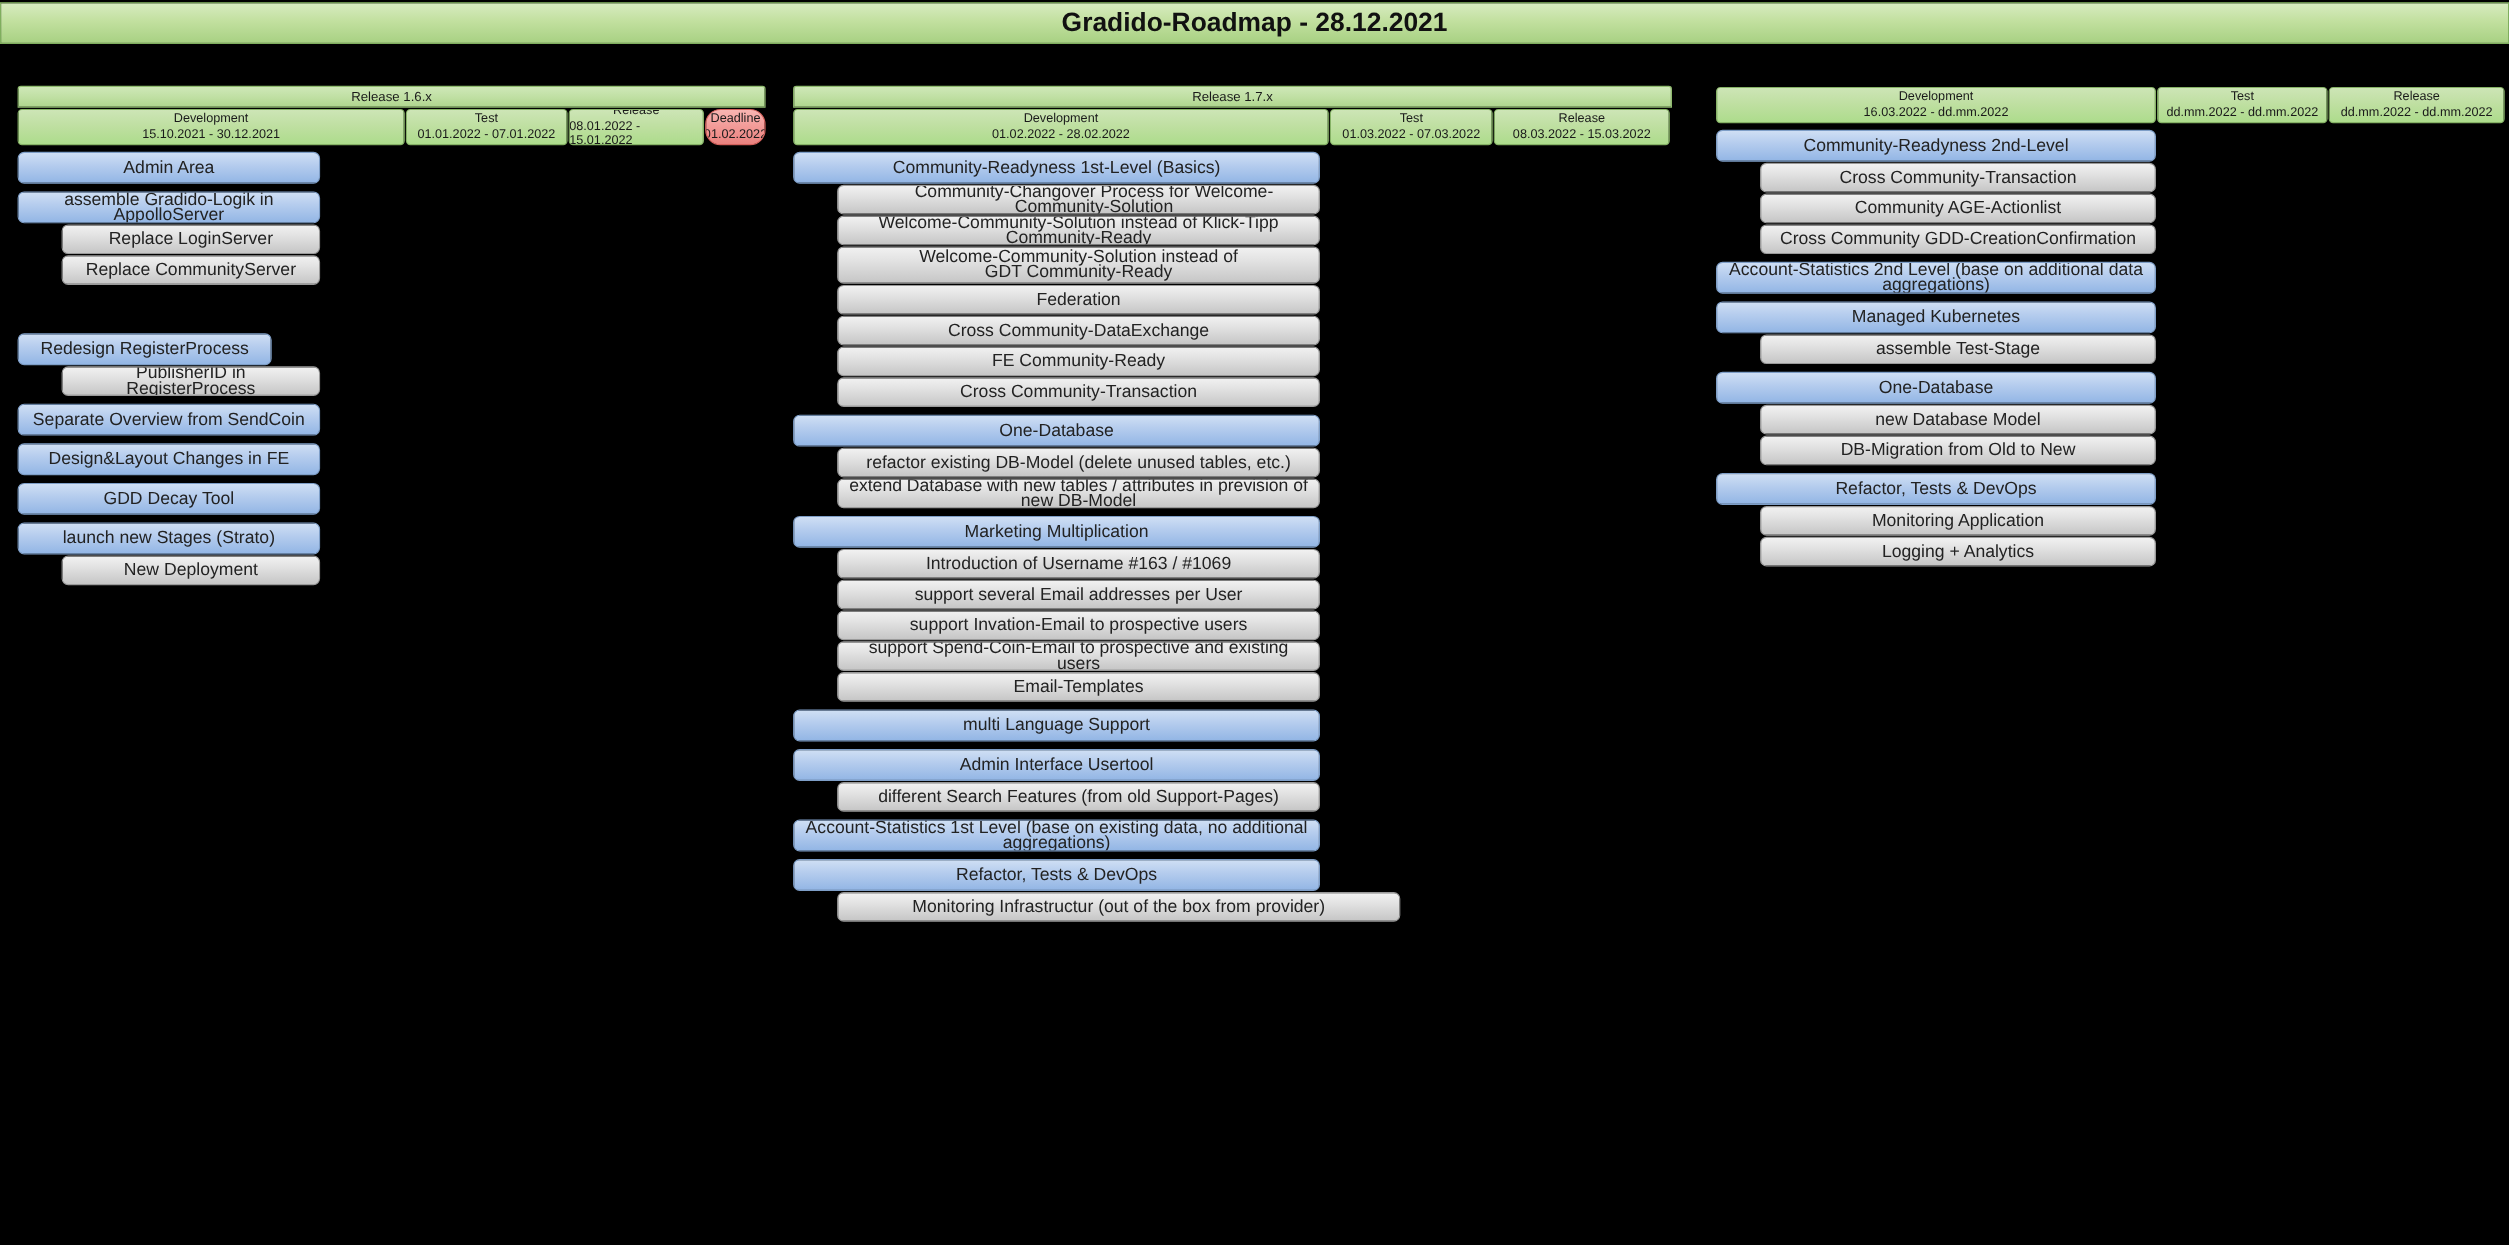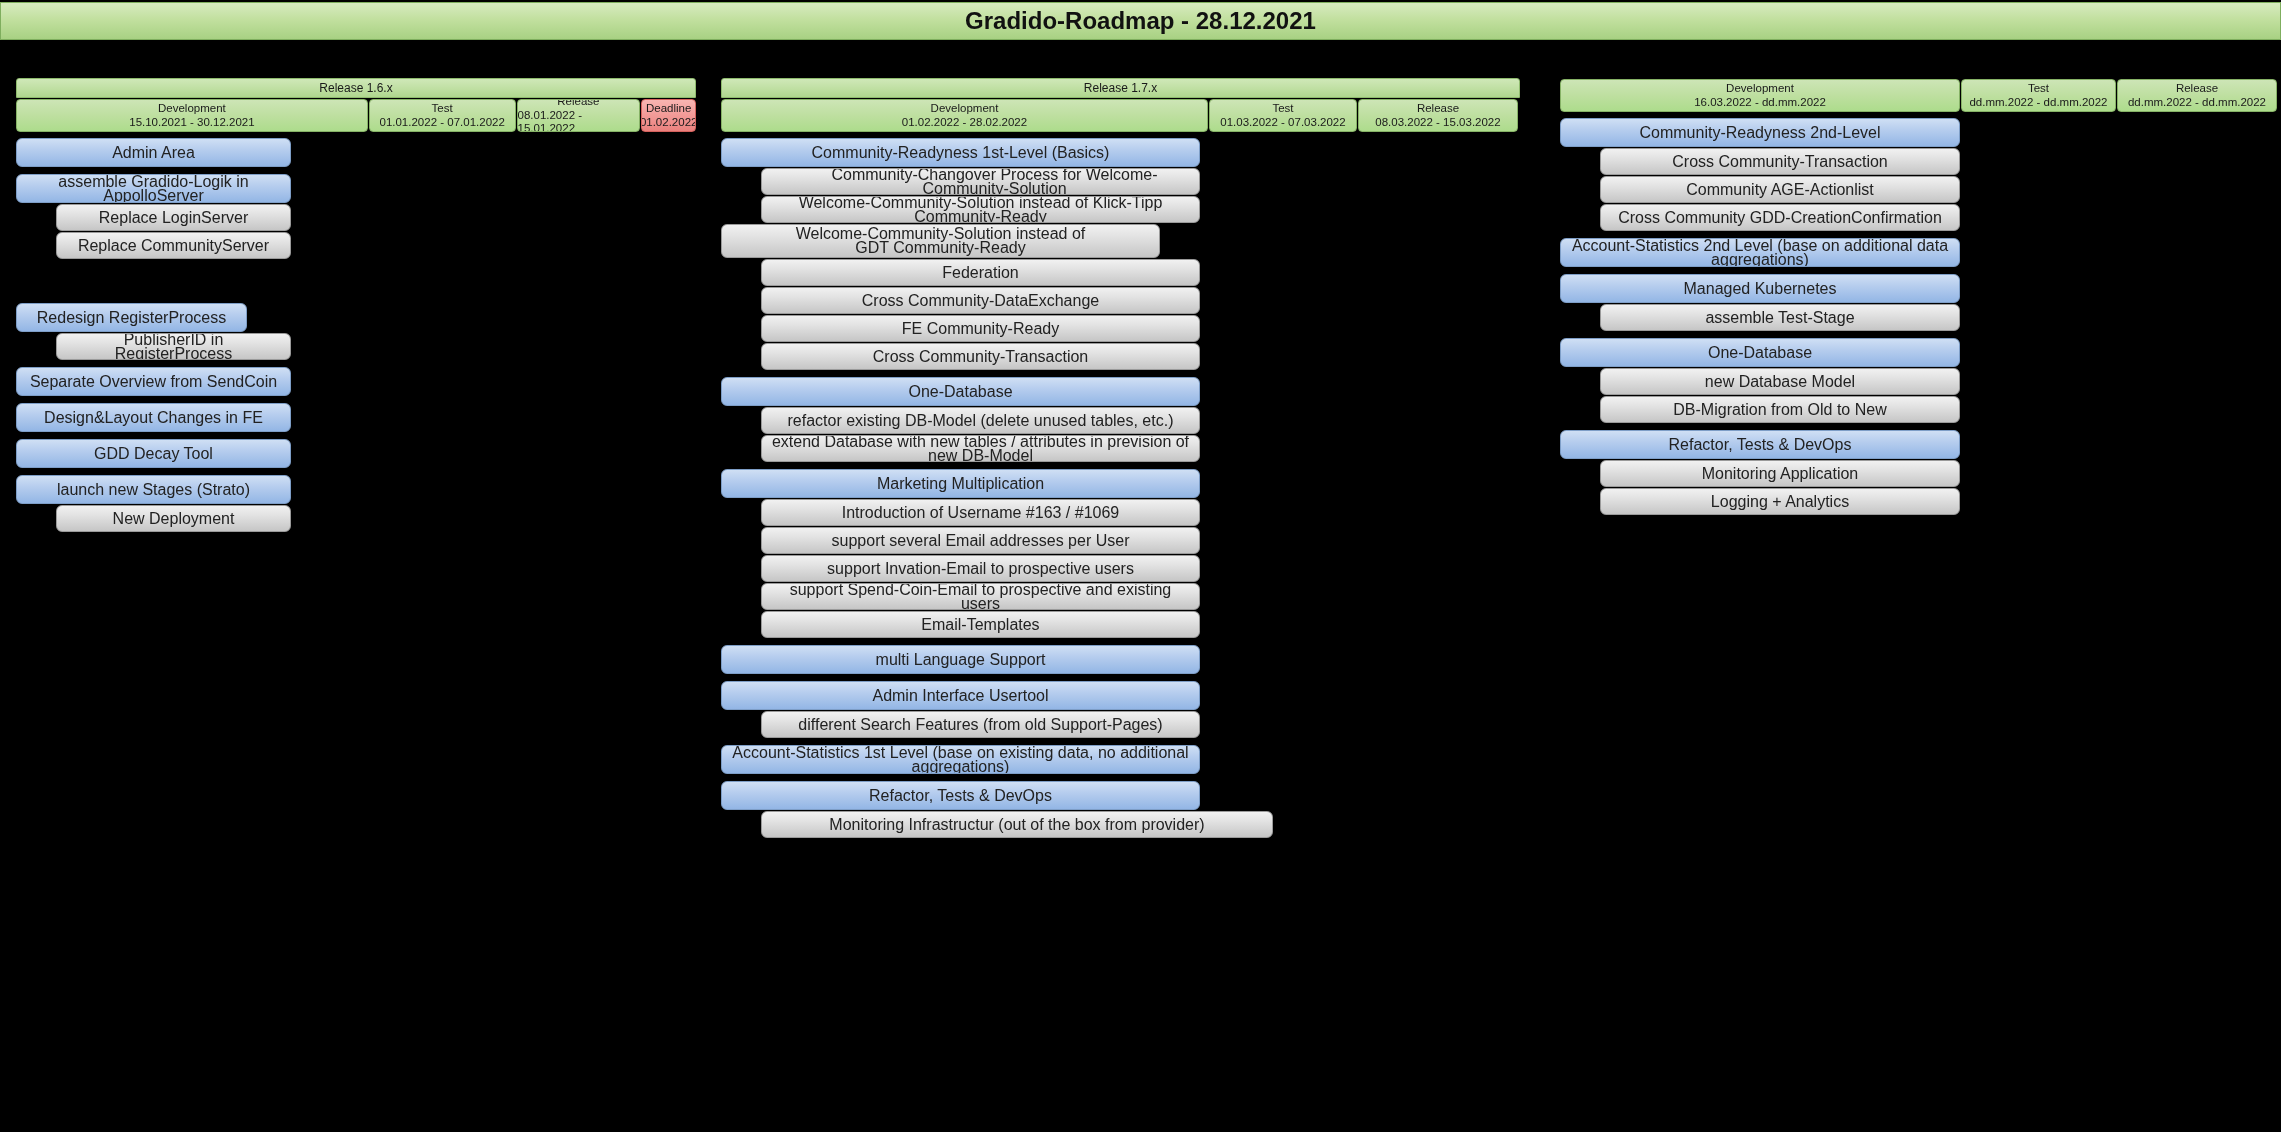--- a/index.html
+++ b/index.html
@@ -135,21 +135,21 @@
         <div>15.10.2021 - 30.12.2021</div>
       </div>
       <div class="phase" style="width: 160px;">
         <div>Test</div>
         <div>01.01.2022 - 07.01.2022</div>
       </div>
       <div class="phase" style="width: 135px;">
         <div>Release</div>
         <div>08.01.2022 - 15.01.2022</div>
       </div>
-      <div class="phase deadline" style="flex: 1 1 auto;">
+      <div class="phase deadline" style="flex: 1 1 auto; border-radius: 14px;">
         <div>Deadline</div>
         <div>01.02.2022</div>
       </div>
     </div>
     <div class="tasks">
       <div class="task parent" style="margin-left: 0px; width: 275px;">
         <span class="">Admin Area</span>
       </div>
       <div class="task parent gap" style="margin-left: 0px; width: 275px;">
         <span class="">assemble Gradido-Logik in AppolloServer</span>
@@ -204,21 +204,21 @@
     <div class="tasks">
       <div class="task parent" style="margin-left: 0px; width: 479px;">
         <span class="">Community-Readyness 1st-Level (Basics)</span>
       </div>
       <div class="task child" style="margin-left: 40px; width: 439px; padding-left: 34px;">
         <span class="">Community-Changover Process for Welcome-Community-Solution</span>
       </div>
       <div class="task child" style="margin-left: 40px; width: 439px;">
         <span class="">Welcome-Community-Solution instead of Klick-Tipp Community-Ready</span>
       </div>
-      <div class="task child" style="width: 439px; height: 34px;">
+      <div class="task child" style="margin-left: 40px; width: 439px; height: 34px;">
         <span class="twoline">Welcome-Community-Solution instead of
 GDT Community-Ready</span>
       </div>
       <div class="task child" style="margin-left: 40px; width: 439px;">
         <span class="">Federation</span>
       </div>
       <div class="task child" style="margin-left: 40px; width: 439px;">
         <span class="">Cross Community-DataExchange</span>
       </div>
       <div class="task child" style="margin-left: 40px; width: 439px;">

